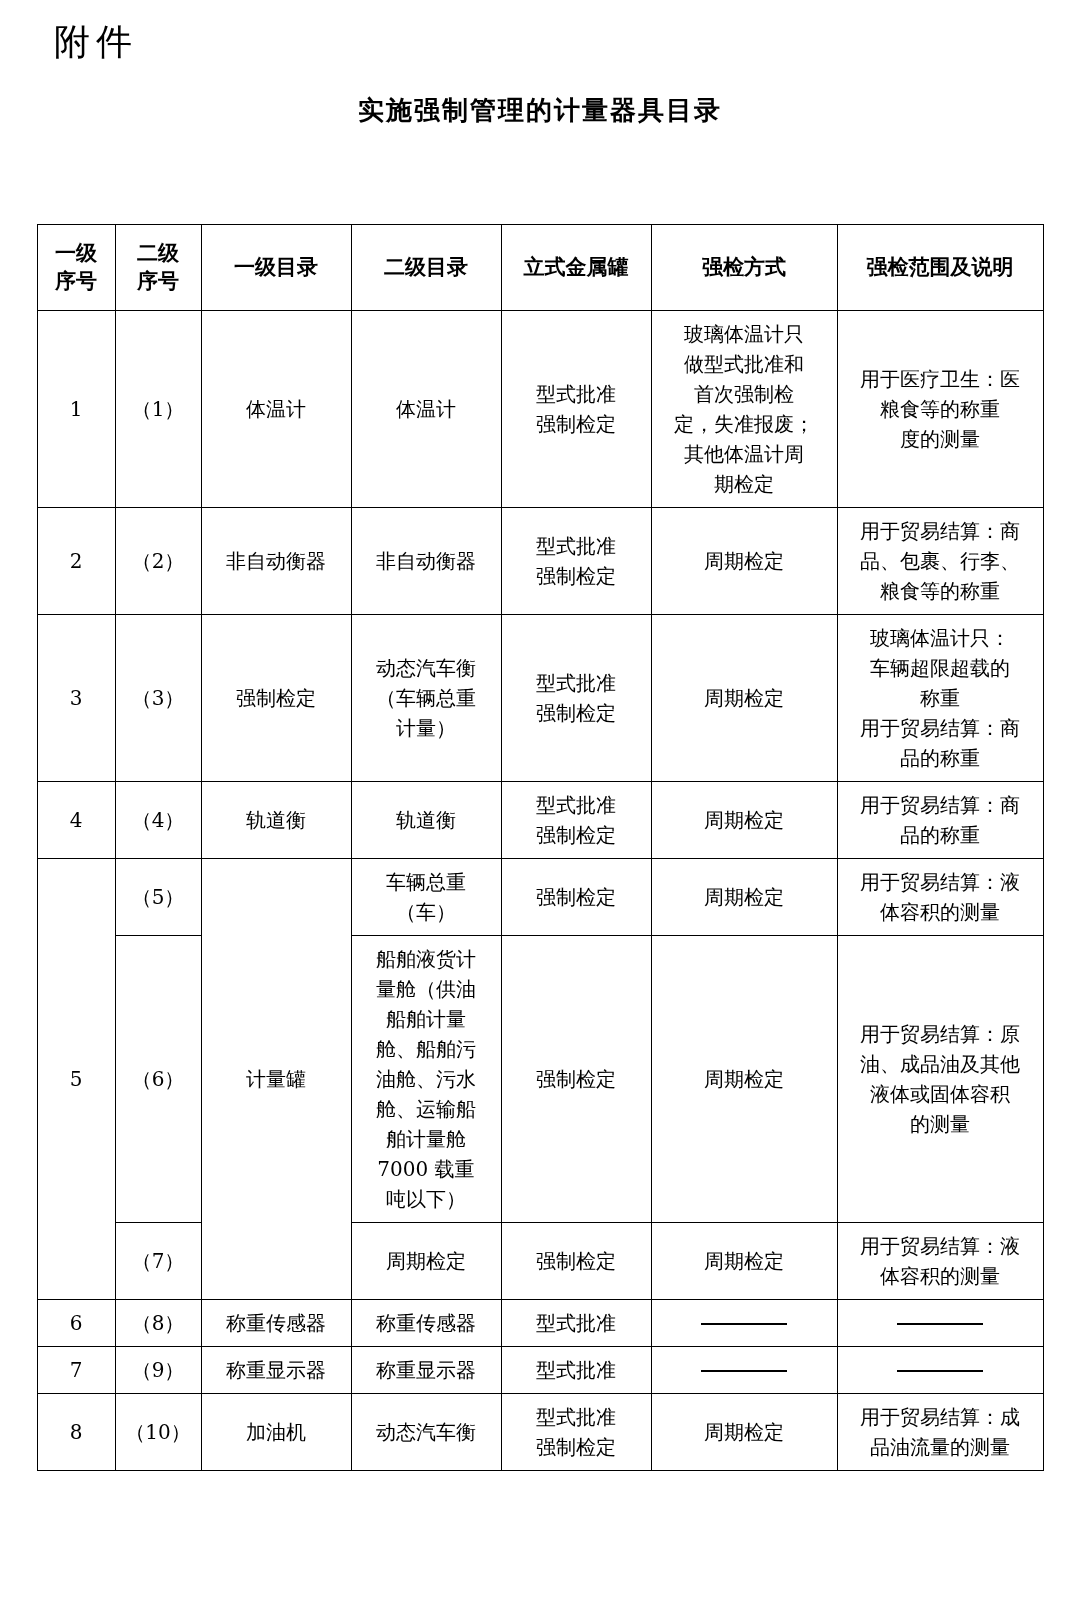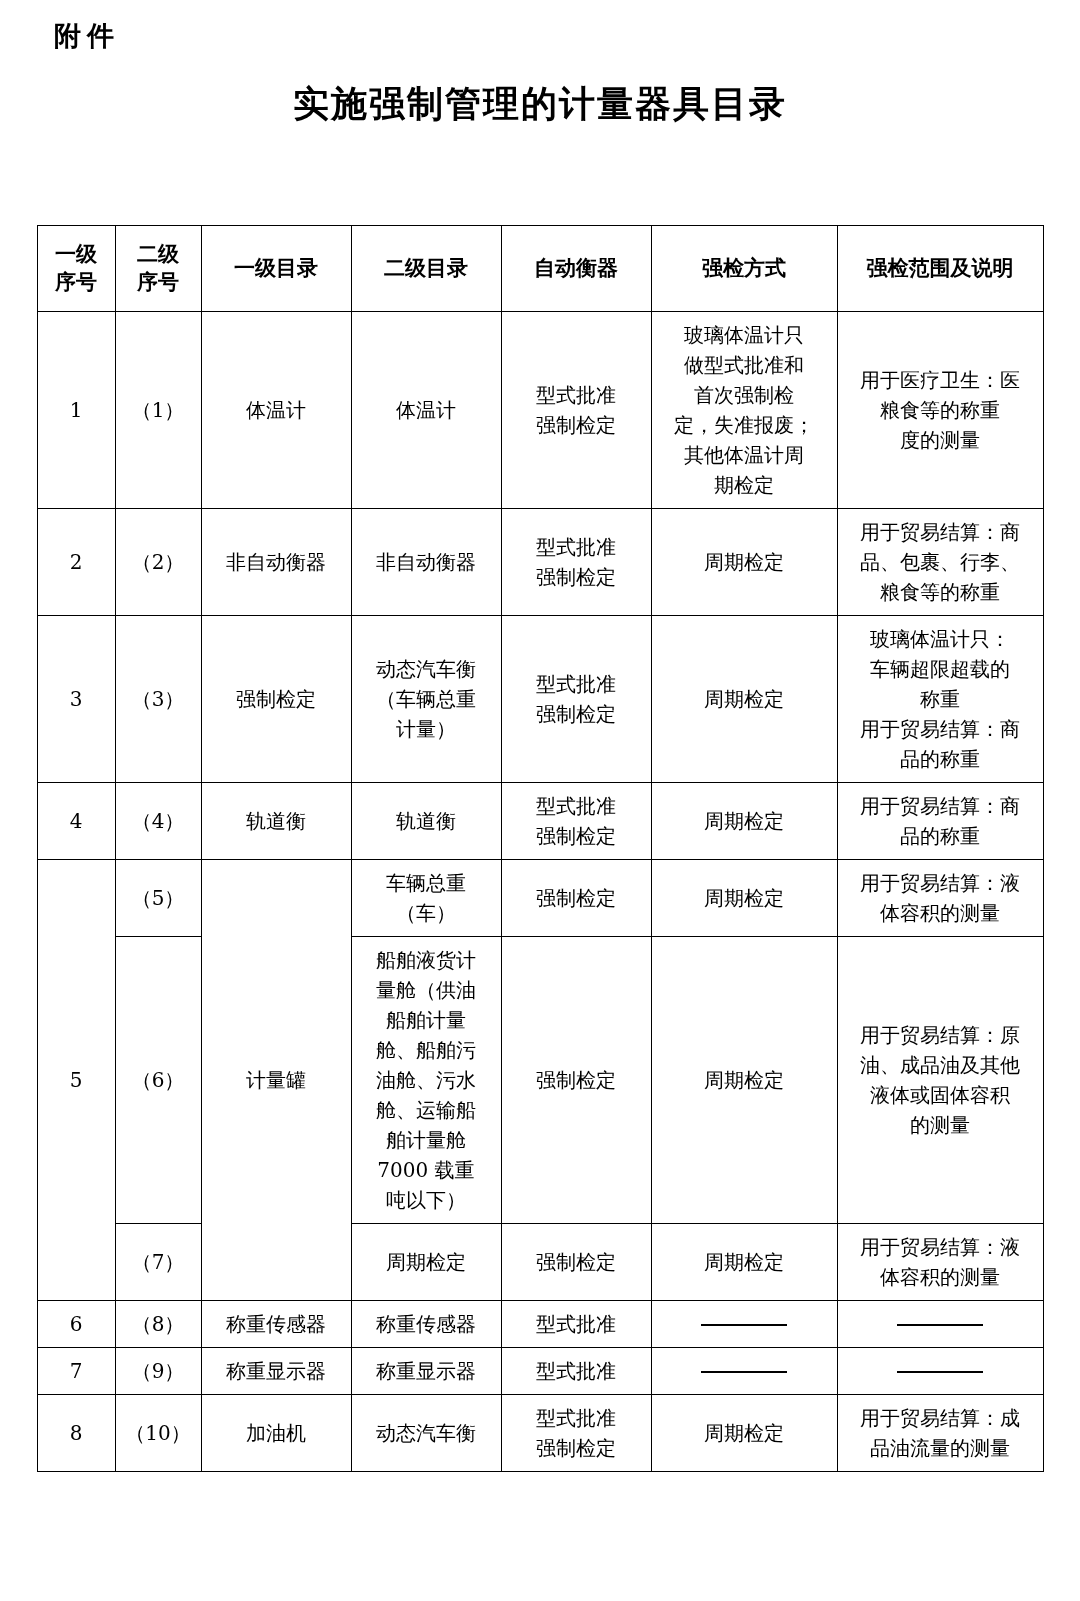--- a/index.html
+++ b/index.html
@@ -15,30 +15,30 @@
   }
   .page {
     position: relative;
     width: 1080px;
     min-height: 1601px;
     box-sizing: border-box;
     padding: 10px 36px 0 36px;
   }
   .attachment-label {
     font-family: "DejaVu Serif", "Liberation Serif", serif;
-    font-size: 27px;
+    font-size: 36px;
     letter-spacing: 6px;
     margin: 8px 0 0 18px;
-    font-weight: 700;
+    font-weight: 400;
   }
   .doc-title {
     text-align: center;
     font-family: "DejaVu Sans", "Liberation Sans", sans-serif;
     font-weight: bold;
-    font-size: 36px;
+    font-size: 26px;
     letter-spacing: 2px;
     margin: 26px 0 0 0;
     padding: 0;
   }
   .table-wrap {
     margin-top: 96px;
   }
   table.catalog {
     border-collapse: collapse;
     width: 1006px;
@@ -104,21 +104,21 @@
           <col class="col-g">
       </colgroup>
       <thead>
         <tr>
           <th class="cell-multiline">一级
 序号</th>
           <th class="cell-multiline">二级
 序号</th>
           <th>一级目录</th>
           <th>二级目录</th>
-          <th>自动衡器</th>
+          <th>立式金属罐</th>
           <th>强检方式</th>
           <th>强检范围及说明</th>
         </tr>
       </thead>
       <tbody>
 
         <tr>
           <td>1</td>
           <td>（1）</td>
           <td>体温计</td>

